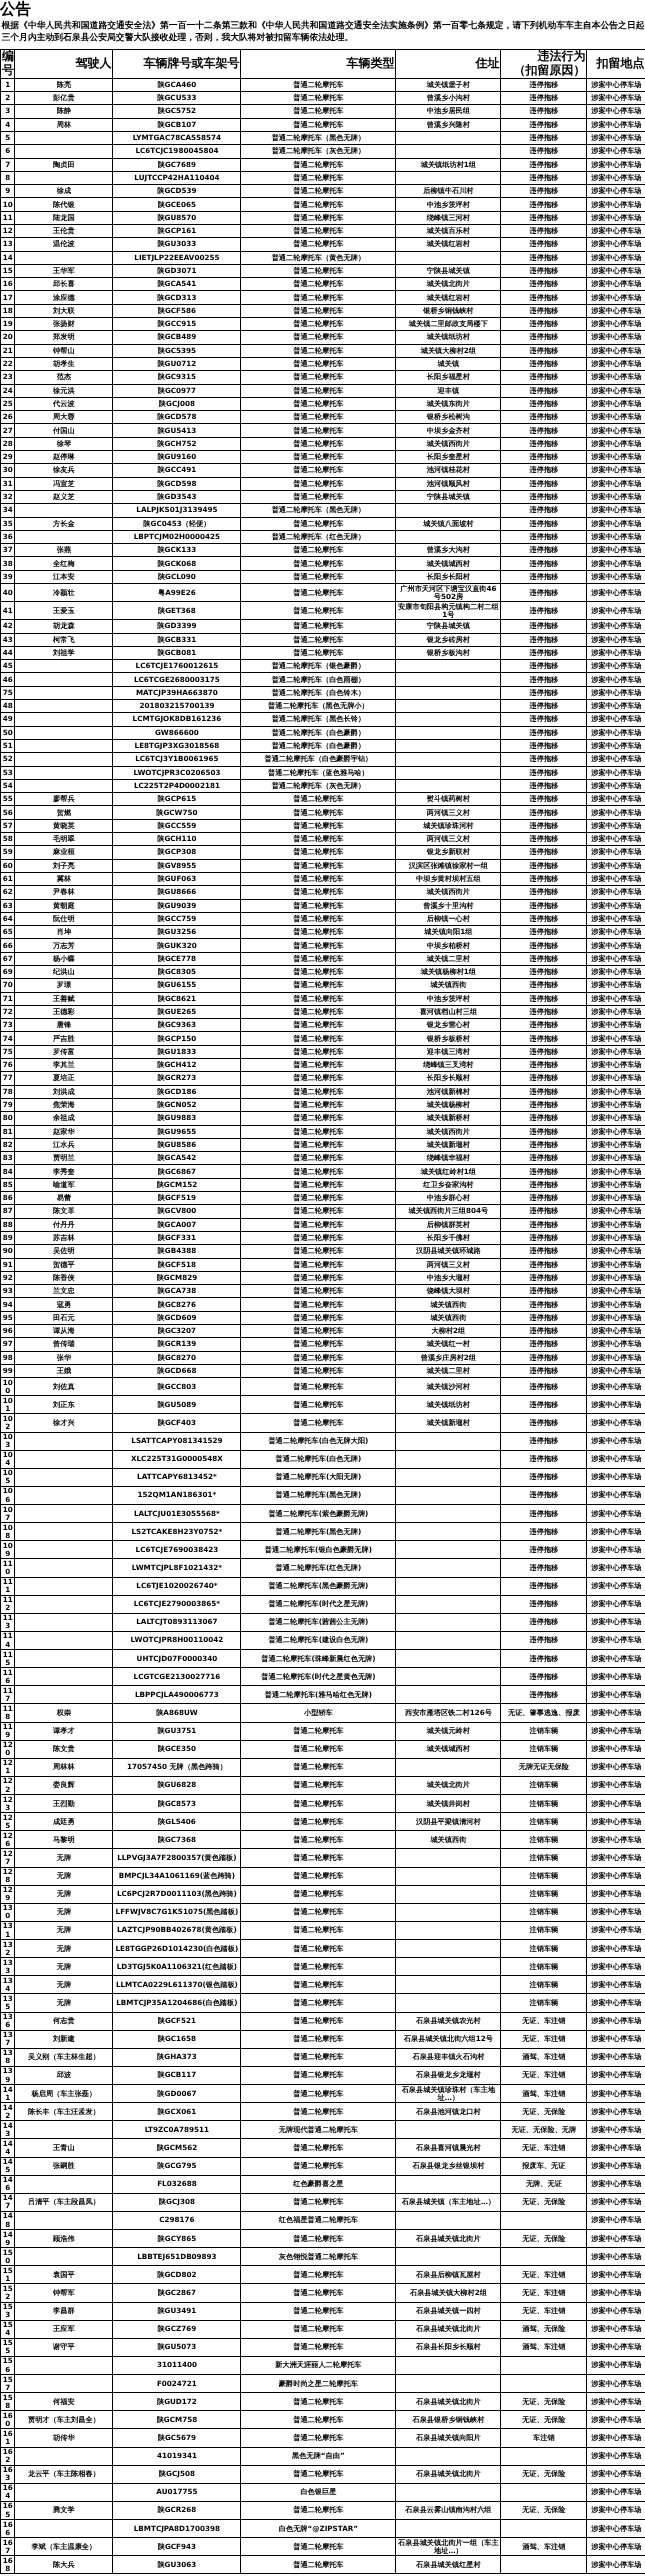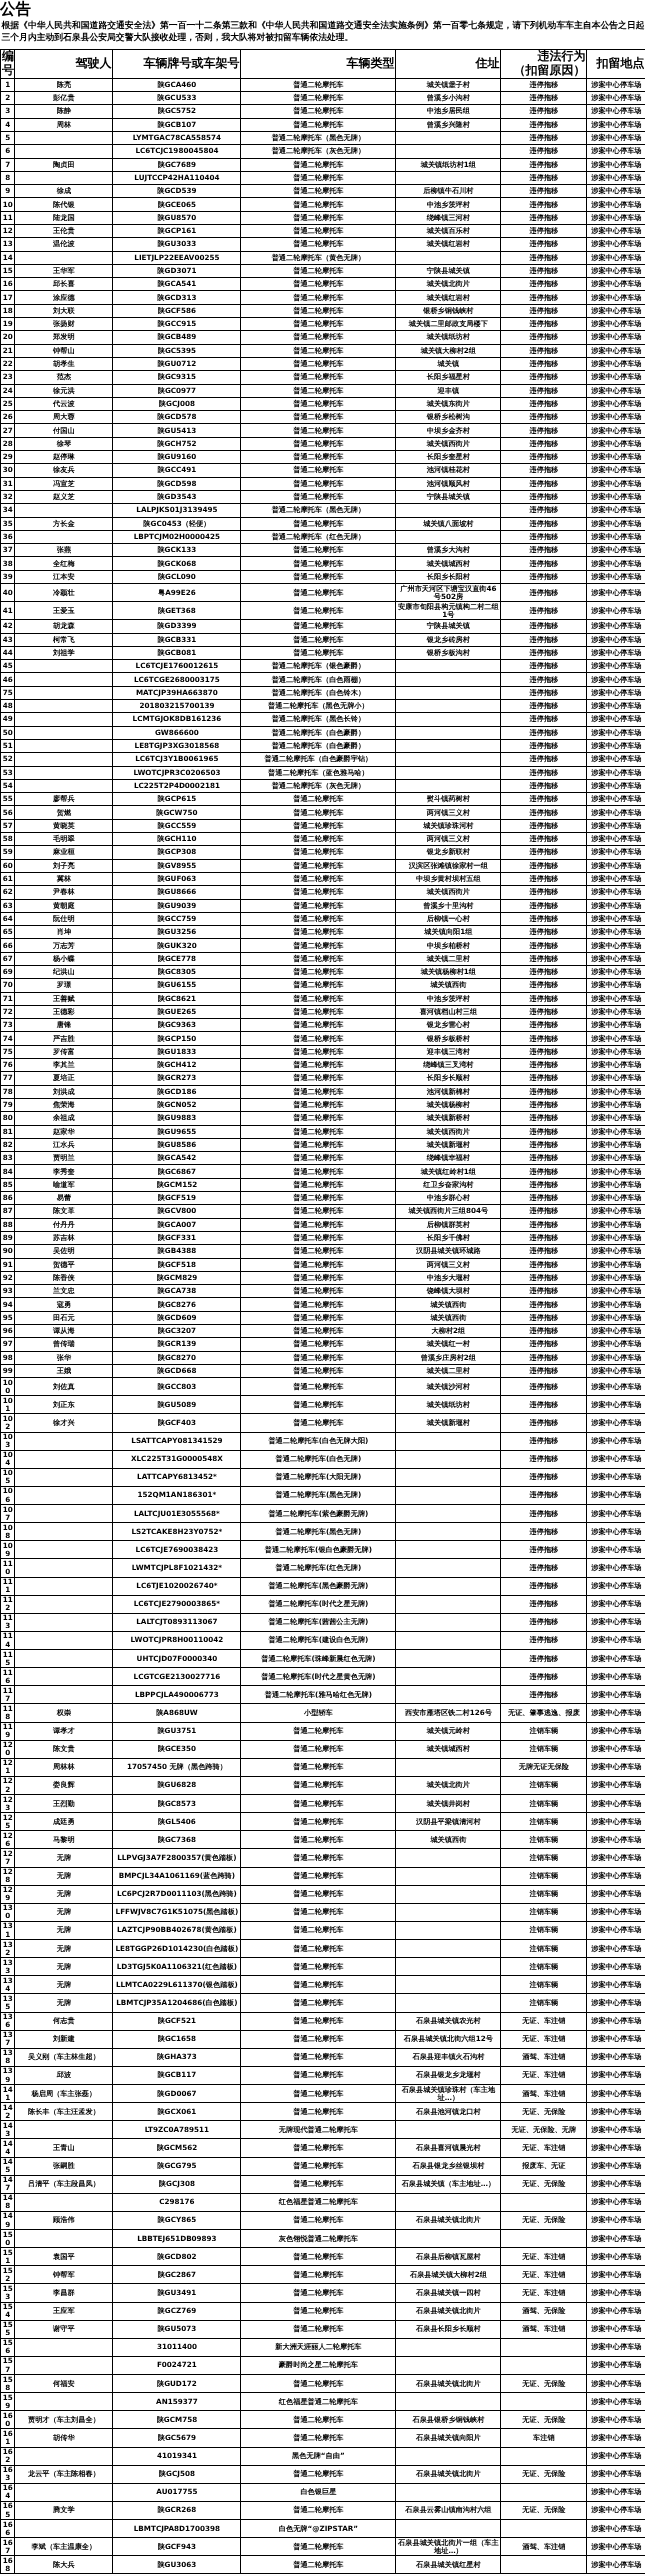--- a/index.html
+++ b/index.html
@@ -1308,20 +1308,29 @@
         <tr>
           <td class="c-no">145</td>
           <td class="c-driver">张嗣胜</td>
           <td class="c-plate">陕GCG795</td>
           <td class="c-vehicle-type">普通二轮摩托车</td>
           <td class="c-address">石泉县银龙乡丝银坝村</td>
           <td class="c-violation">报废车、无证</td>
           <td class="c-location">涉案中心停车场</td>
         </tr>
         <tr>
+          <td class="c-no">146</td>
+          <td class="c-driver"></td>
+          <td class="c-plate">FL032688</td>
+          <td class="c-vehicle-type">红色豪爵喜之星</td>
+          <td class="c-address"></td>
+          <td class="c-violation">无牌、无证</td>
+          <td class="c-location">涉案中心停车场</td>
+        </tr>
+        <tr>
           <td class="c-no">147</td>
           <td class="c-driver">吕清平（车主段昌凤）</td>
           <td class="c-plate">陕GCJ308</td>
           <td class="c-vehicle-type">普通二轮摩托车</td>
           <td class="c-address">石泉县城关镇（车主地址…）</td>
           <td class="c-violation">无证、无保险</td>
           <td class="c-location">涉案中心停车场</td>
         </tr>
         <tr>
           <td class="c-no">148</td>
@@ -1413,29 +1422,20 @@
           <td class="c-violation"></td>
           <td class="c-location">涉案中心停车场</td>
         </tr>
         <tr>
           <td class="c-no">158</td>
           <td class="c-driver">何福安</td>
           <td class="c-plate">陕GUD172</td>
           <td class="c-vehicle-type">普通二轮摩托车</td>
           <td class="c-address">石泉县城关镇北街片</td>
           <td class="c-violation">无证、无保险</td>
-          <td class="c-location">涉案中心停车场</td>
-        </tr>
-        <tr>
-          <td class="c-no">159</td>
-          <td class="c-driver"></td>
-          <td class="c-plate">AN159377</td>
-          <td class="c-vehicle-type">红色福星普通二轮摩托车</td>
-          <td class="c-address"></td>
-          <td class="c-violation"></td>
           <td class="c-location">涉案中心停车场</td>
         </tr>
         <tr>
           <td class="c-no">160</td>
           <td class="c-driver">贾明才（车主刘昌全）</td>
           <td class="c-plate">陕GCM758</td>
           <td class="c-vehicle-type">普通二轮摩托车</td>
           <td class="c-address">石泉县银桥乡铜钱峡村</td>
           <td class="c-violation">无证、无保险</td>
           <td class="c-location">涉案中心停车场</td>

